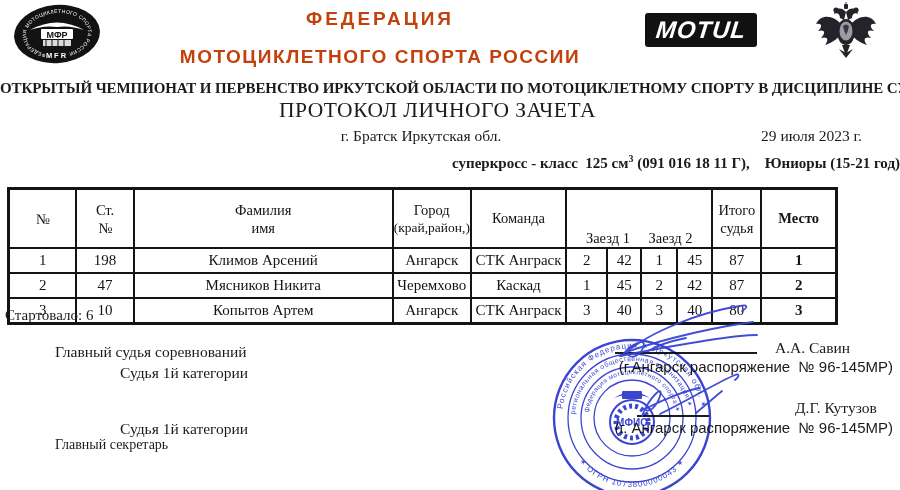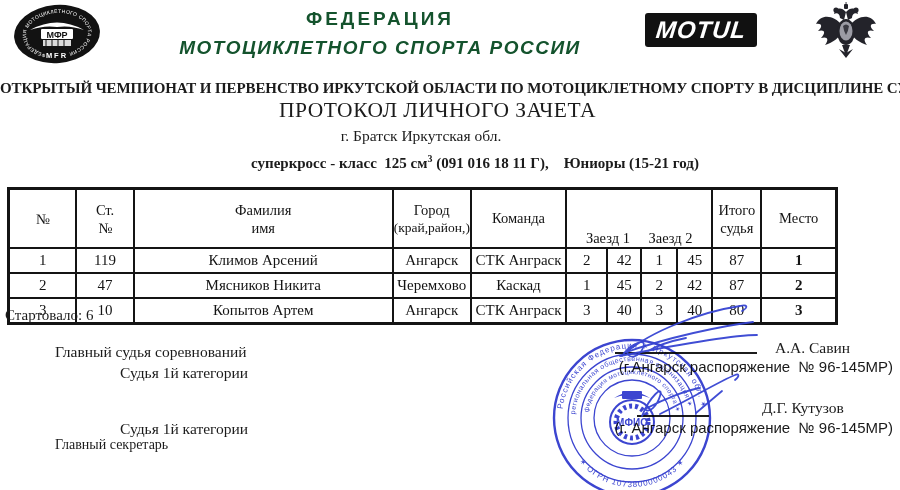--- a/index.html
+++ b/index.html
@@ -4,62 +4,62 @@
 <style>
   html,body{margin:0;padding:0;}
   .page{
     position:relative; width:900px; height:490px; background:#ffffff;
     overflow:hidden; font-family:"Liberation Serif", serif; color:#1b1b1b;
   }
   .abs{position:absolute;}
 
   
   .org-title{left:140px; top:9px; width:480px; text-align:center;
-    font-family:"Liberation Sans", sans-serif; font-weight:bold; color:#14532d;}
+    font-family:"Liberation Sans", sans-serif; font-weight:bold; color:#c2410c;}
   .org-title .l1{font-size:19px; letter-spacing:3px; line-height:19px;}
-  .org-title .l2{font-size:19px; letter-spacing:1.5px; line-height:19px; margin-top:10px;font-style:italic;}
+  .org-title .l2{font-size:19px; letter-spacing:1.5px; line-height:19px; margin-top:19px;}
   .motul{left:645px; top:13px; width:112px; height:34px; background:#111;
     border-radius:3px; display:flex; align-items:center; justify-content:center;}
   .motul span{color:#fff; font-family:"Liberation Sans", sans-serif; font-weight:bold;
     font-style:italic; font-size:24px; letter-spacing:1px; transform:skewX(-6deg);}
 
   
   .championship{top:80px; left:0; right:0; text-align:center; white-space:nowrap;
     font-weight:bold; font-size:15px; letter-spacing:-0.1px;}
   .protocol-title{top:98px; left:0; right:25px; text-align:center; font-size:21.5px; letter-spacing:0.5px;}
   .loc-line{top:127px; left:0; right:58px; text-align:center; font-size:15.5px;}
   .date-line{top:127px; right:38px; font-size:15.5px;}
-  .class-line{top:153px; left:50px; right:0; text-align:center; font-weight:bold;
+  .class-line{top:153px; left:50px; right:0; text-align:right; font-weight:bold;
     font-size:15px; white-space:pre;}
   .class-line sup{font-size:10px;}
 
   
   table.results{position:absolute; left:7px; top:187px; width:831px;
     border-collapse:collapse; table-layout:fixed;
     font-family:"Liberation Serif", serif; font-size:15px; color:#141414;}
   table.results th, table.results td{border:2.5px solid #141414; padding:0; text-align:center; vertical-align:middle;}
   table.results{border:3px solid #141414;}
   table.results thead tr{height:41px;}
   table.results tbody tr{height:25px;}
   th .tl{display:block; line-height:18px; font-weight:normal; font-size:14.5px;}
-  th.place-h{vertical-align:top; text-align:left; padding:2px 0 0 6px; font-weight:normal; font-size:14.5px;}
+  th.place-h{vertical-align:top; text-align:left; padding:2px 0 0 6px; font-weight:bold; font-size:14.5px;}
   th.team-h{font-weight:normal; font-size:14.5px;}
   th.races-h{font-weight:normal; font-size:14.5px; vertical-align:top; padding-top:3px;}
   .races-wrap{display:flex; justify-content:space-evenly;margin-top:40px;}
   td.name-c{text-align:left; padding-left:4px;margin-left:12px;}
   td.place-c{font-weight:bold;}
   .started{left:5px; top:307px; font-size:15px;}
 
   
   .role1{left:55px; top:343px; font-size:15.5px;text-align:center;}
   .role2{left:120px; top:364px; font-size:15.5px;}
   .role3{left:55px; top:399px; font-size:14px;margin-top:38px;}
   .role4{left:120px; top:420px; font-size:15.5px;}
   .name1{left:775px; top:339px; font-size:15.5px;text-align:right;}
-  .name2{left:762px; top:399px; font-size:15.5px;}
+  .name2{left:795px; top:399px; font-size:15.5px;}
   .note{right:7px; text-align:right; font-family:"Liberation Sans", sans-serif;
     font-size:15px; color:#1a1a1a; white-space:pre;}
   .note1{top:358px;} .note2{top:419px;}
   .sigline{height:2px; background:#1c1c1c;}
   .sigline1{left:615px; top:352px; width:142px;}
   .sigline2{left:637px; top:415px; width:72px;}
 
   .stamp{left:550px; top:336px; mix-blend-mode:multiply; opacity:0.92;}
   .pen{left:0; top:0; pointer-events:none;}
 </style>
@@ -110,20 +110,21 @@
       <path d="M29,43 L33,54 L37,43 Z"></path>
       <path d="M26,47 L33,56 L40,47 L33,51 Z"></path>
     </g>
     <ellipse cx="33" cy="29" rx="6.5" ry="9.5" fill="#9b9ba4"></ellipse>
     <path d="M30,24 Q33,21 36,24 Q35,30 33,33 Q31,30 30,24 Z" fill="#3a3a42"></path>
   </svg>
 
   <div class="abs championship">ОТКРЫТЫЙ ЧЕМПИОНАТ И ПЕРВЕНСТВО ИРКУТСКОЙ ОБЛАСТИ ПО МОТОЦИКЛЕТНОМУ СПОРТУ  В ДИСЦИПЛИНЕ СУПЕРКРОСС</div>
   <div class="abs protocol-title">ПРОТОКОЛ ЛИЧНОГО ЗАЧЕТА</div>
   <div class="abs loc-line">г. Братск Иркутская обл.</div>
+  <div class="abs date-line">29 июля 2023 г.</div>
   <div class="abs class-line"><span>суперкросс - класс  125 см</span><sup>3</sup><span> (091 016 18 11 Г),    Юниоры (15-21 год)</span></div>
 
   <table class="results">
     <colgroup>
       <col style="width:66px">
         <col style="width:56px">
         <col style="width:252px">
         <col style="width:76px">
       <col style="width:93px">
         <col style="width:40px">
@@ -160,21 +161,21 @@
         <th>
           <span class="tl">Итого</span>
             <span class="tl">судья</span>
           </th>
         <th class="place-h">Место</th>
       </tr>
     </thead>
     <tbody>
       <tr>
         <td>1</td>
-        <td>119</td>
+        <td>198</td>
         <td class="name-c">Климов Арсений</td>
         <td>Ангарск</td>
         <td>СТК Анграск</td>
         <td>2</td>
         <td>42</td>
         <td>1</td>
         <td>45</td>
         <td>87</td>
         <td class="place-c">1</td>
       </tr>

